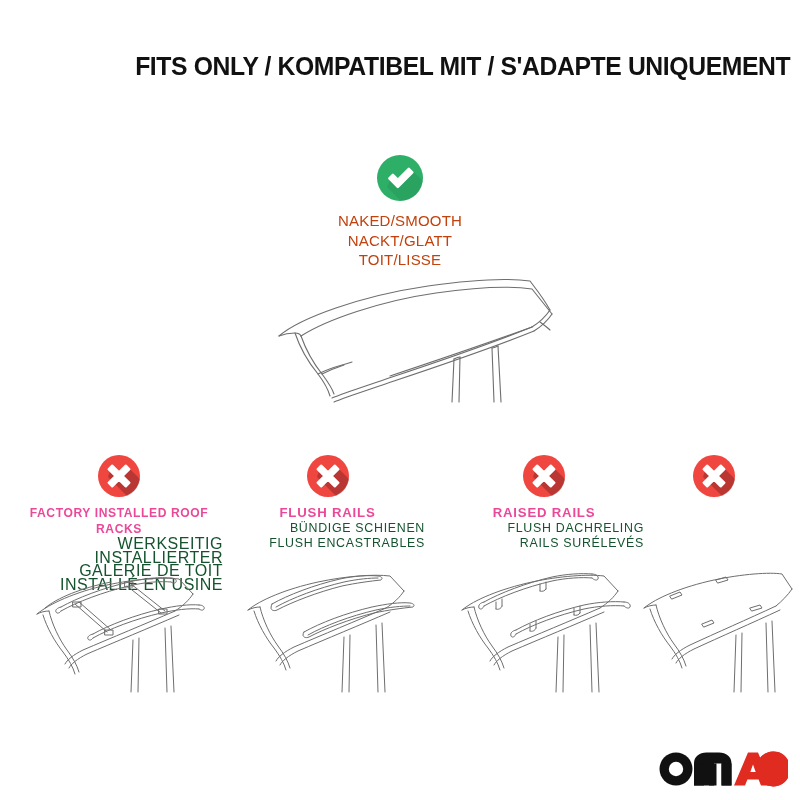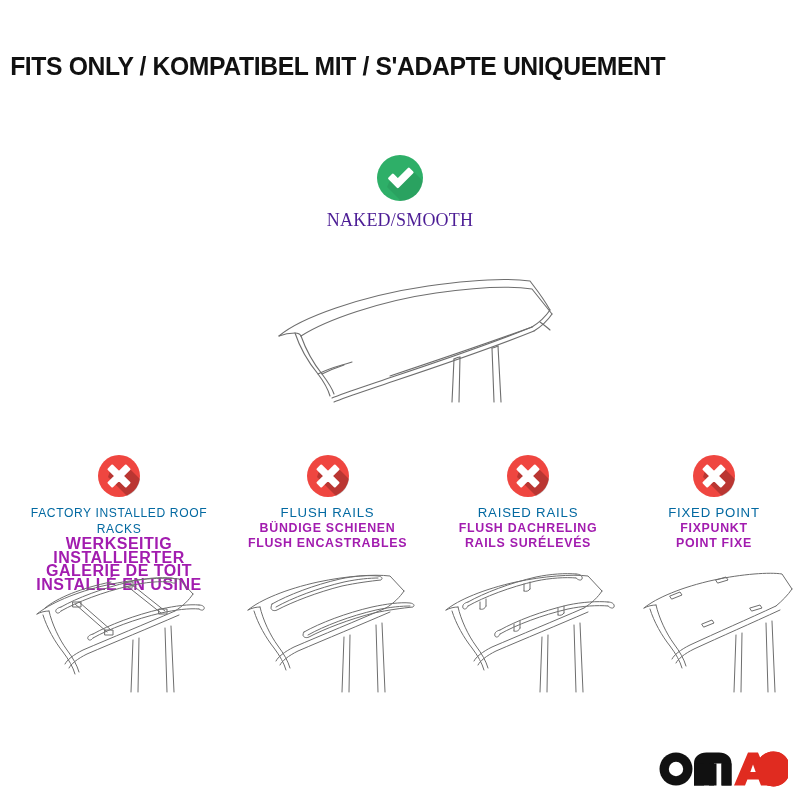--- a/index.html
+++ b/index.html
@@ -20,21 +20,21 @@
     width: 800px;
     height: 800px;
   }
 
   
   .title-bar {
     position: absolute;
     top: 52px;
     left: 0;
     width: 800px;
-    text-align: left;
+    text-align: right;
   }
   .title-text {
     display: inline-block;
     font-family: "Liberation Sans", sans-serif;
     font-weight: bold;
     font-size: 25.5px;
     letter-spacing: -0.4px;
     color: #111111;
     white-space: nowrap;
     transform: scaleX(0.97);
@@ -52,25 +52,24 @@
     width: 46px;
     height: 46px;
     margin: 0 auto;
     position: relative;
   }
   .fit-labels {
     margin-top: 10px;
     line-height: 19.5px;
   }
   .fit-labels div {
-    font-size: 18px;
-    color: #4c1d95;
+    font-size: 15px;
+    color: #c2410c;
     letter-spacing: 0.2px;
     font-weight: normal;
-    font-family: Liberation Serif, serif;
   }
 
   .fit-art {
     position: absolute;
     top: 272px;
     left: 240px;
     width: 340px;
     height: 130px;
   }
 
@@ -83,45 +82,46 @@
     height: 345px;
   }
   .col {
     position: absolute;
     top: 0;
     width: 200px;
     text-align: center;
   }
   .col-0 { left: 15px;  width: 208px; }
   .col-1 { left: 230px; width: 195px; }
-  .col-2 { left: 428px; width: 200px; }
+  .col-2 { left: 444px; width: 200px; }
   .col-3 { left: 630px; width: 168px; }
 
   .x-circle {
     width: 42px;
     height: 42px;
     margin: 0 auto;
     position: relative;
   }
   .labels {
     margin-top: 8px;
   }
   .label-main {
     font-size: 13.2px;
-    color: #0369a1;
+    color: #ec4899;
     letter-spacing: 0.8px;
     line-height: 16px;
-    font-weight: normal;
+    font-weight: bold;
   }
   .label-sub {
     font-size: 12.4px;
-    color: #a21caf;
+    color: #14532d;
     letter-spacing: 0.7px;
     line-height: 15px;
-    font-weight: bold;
+    font-weight: normal;
+    text-align: right;
   }
   .col-0 .label-main { font-size: 12.1px; letter-spacing: 0.6px; }
   .col-0 .label-sub  { font-size: 16px; letter-spacing: 0.5px; line-height: 13.5px; }
 
   .col-art {
     position: absolute;
     left: 0;
     width: 100%;
   }
   .col-0 .col-art { top: 97px;  height: 140px; }
@@ -154,20 +154,22 @@
     <div class="check-circle">
       <svg width="46" height="46" viewBox="0 0 46 46">
         <circle cx="23" cy="23" r="23" fill="#2eaf68"></circle>
         <path d="M46 26 L33 13 L20 27 L14.5 21.5 L10 32 L24 46 C35 45.4 44.6 37 46 26 Z" fill="#000000" opacity="0.07"></path>
         <path d="M20.8 31.8 L12.4 23.4 L15.9 19.9 L20.8 24.8 L31.8 13.8 L35.3 17.3 Z" fill="#ffffff" stroke="#ffffff" stroke-width="2.6" stroke-linejoin="round"></path>
       </svg>
     </div>
 
     <div class="fit-labels">
       <div>NAKED/SMOOTH</div>
+      <div>NACKT/GLATT</div>
+      <div>TOIT/LISSE</div>
     </div>
   </div>
 
   <div class="fit-art">
     <svg width="340" height="130" viewBox="0 0 340 130">
       <g fill="none" stroke="#6e6e6e" stroke-width="1.1" stroke-linecap="round" stroke-linejoin="round">
 
         <path d="M39 64 C60 46 120 24 188 14 C230 8 268 6 290 9 L293 13 C300 22 306 31 310 38"></path>
         <path d="M39 64 C44 62 50 61 55 61 C58 61 60 62 61 64"></path>
 
@@ -351,25 +353,20 @@
     </div>
 
     <div class="col col-3">
       <div class="x-circle">
         <svg width="42" height="42" viewBox="0 0 42 42">
           <circle cx="21" cy="21" r="21" fill="#ef4640"></circle>
           <path d="M42 24 L28 10 L21 17 L14 10 L10 22 L29 41 C36 38 41 32 42 24 Z" fill="#000000" opacity="0.22"></path>
           <path d="M14.2 10.6 L21 17.4 L27.8 10.6 L31.4 14.2 L24.6 21 L31.4 27.8 L27.8 31.4 L21 24.6 L14.2 31.4 L10.6 27.8 L17.4 21 L10.6 14.2 Z" fill="#ffffff" stroke="#ffffff" stroke-width="2.2" stroke-linejoin="round"></path>
         </svg>
       </div>
-      <div class="labels">
-        <div class="label-main">FIXED POINT</div>
-        <div class="label-sub">FIXPUNKT</div>
-        <div class="label-sub">POINT FIXE</div>
-      </div>
       <div class="col-art">
         <svg width="168" height="140" viewBox="0 0 168 140">
           <g fill="none" stroke="#6e6e6e" stroke-width="1" stroke-linecap="round" stroke-linejoin="round">
             <path d="M14 56 C26 46 52 35 84 28 C112 22 140 20 152 22 L162 37"></path>
             <path d="M14 56 C18 54 22 53 26 53"></path>
             <path d="M26 53 C29 66 36 81 44 92 C50 100 54 107 56 114"></path>
             <path d="M20 57 C24 70 32 84 40 94 C46 102 50 109 52 116"></path>
             <path d="M162 37 C158 43 152 49 146 54"></path>
             <path d="M146 54 C118 67 86 81 60 93 C50 98 44 103 42 107"></path>
             <path d="M150 58 C122 71 90 85 64 97 C54 102 48 107 46 111"></path>

